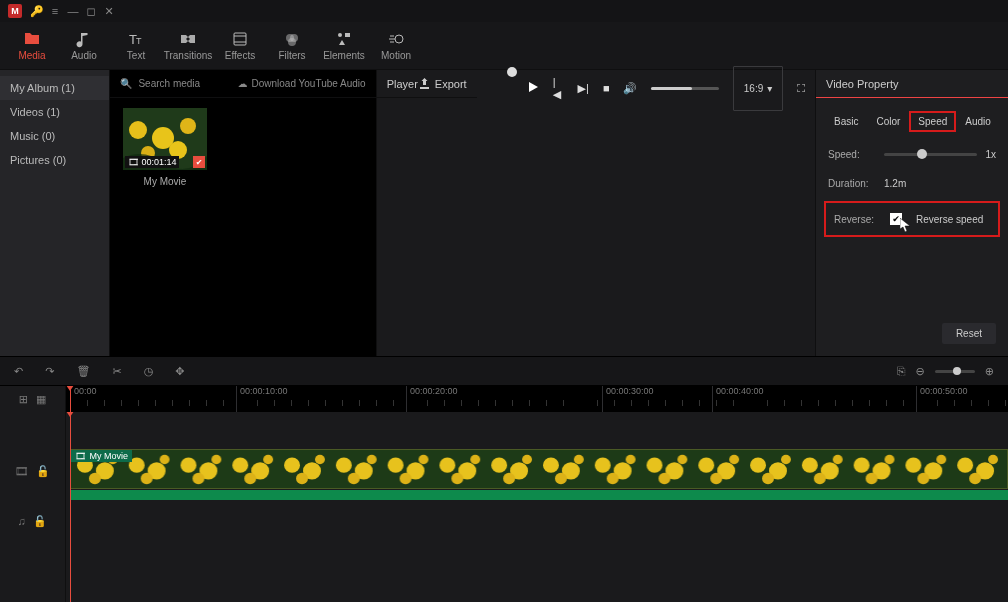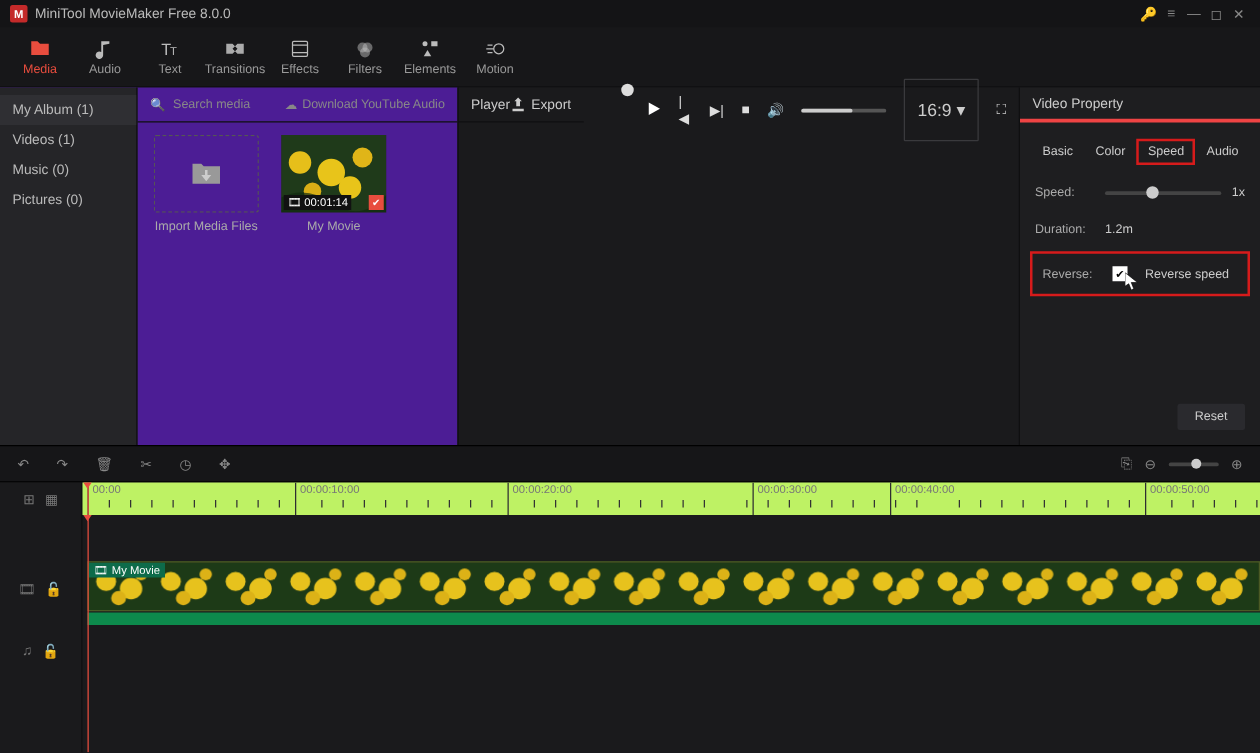--- a/index.html
+++ b/index.html
@@ -41,21 +41,21 @@
     width: 52px;
     display: flex; flex-direction: column; align-items: center;
     gap: 2px; color: #999; cursor: pointer;
     font-size: 10px;
   }
   .ribbon-tab.active { color: #e84d3e; }
   .ribbon-tab .icon { width: 18px; height: 18px; display:flex; align-items:center; justify-content:center;}
   
   .main-row { display:flex; height: 286px; }
   
-  .media-panel { width: 408px; display:flex; background:#4c1d95; }
+  .media-panel { width: 408px; display:flex; background:#000000; }
   .media-sidebar {
     width: 110px;
     background:#252528;
     border-right:1px solid #0f0f10;
     padding:6px 0;
   }
   .media-sidebar .item {
     padding:6px 10px; font-size:11px; color:#bbb; cursor:pointer;
   }
   .media-sidebar .item.hdr { background:#2f2f33; }
@@ -116,26 +116,26 @@
   .player-controls {
     height:36px; display:flex; align-items:center; gap:14px; padding:0 10px;
   }
   .player-controls .ctl { color:#ddd; cursor:pointer; font-size:11px; }
   .player-controls .vol-track {
     width:70px; height:3px; background:#555; border-radius:2px; position:relative;
   }
   .player-controls .vol-track .fill { width:60%; height:100%; background:#ccc; border-radius:2px;}
   .player-controls .aspect {
     margin-left:auto; display:flex; align-items:center; gap:4px;
-    border:1px solid #3a3a3d; padding:16px 10px; border-radius:1px; font-size:14px;
+    border:1px solid #3a3a3d; padding:16px 10px; border-radius:1px; font-size:10px;
   }
   .player-controls .full { color:#ccc; cursor:pointer; }
   
   .prop-panel { width:192px; background:#1e1e20; display:flex; flex-direction:column; }
-  .prop-header { height:28px; display:flex; align-items:center; padding:0 10px; border-bottom:3px solid #ef4444; font-size:11px; }
+  .prop-header { height:28px; display:flex; align-items:center; padding:0 10px; border-bottom:1px solid #ef4444; font-size:11px; }
   .prop-tabs { display:flex; gap:2px; padding:14px 10px 10px; }
   .prop-tab { padding:4px 8px; font-size:10px; color:#ccc; cursor:pointer; }
   .prop-tab.active-hl { outline:2px solid #d61b1b; outline-offset:-1px; }
   .prop-body { padding:8px 12px; display:flex; flex-direction:column; gap:18px; font-size:10px; }
   .prop-row { display:flex; align-items:center; gap:8px; }
   .prop-row .label { width:48px; color:#aaa; }
   .slider-mini { flex:1; height:3px; background:#444; border-radius:2px; position:relative; }
   .slider-mini .knob { position:absolute; top:-4px; left:35%; width:10px; height:10px; background:#ccc; border-radius:50%; }
   .reverse-box {
     border:2px solid #d61b1b; padding:10px 8px; margin:-6px -4px 0;
@@ -159,21 +159,21 @@
     border-top:1px solid #000; border-bottom:1px solid #000;
   }
   .tl-toolbar .tool { color:#888; cursor:pointer; }
   .tl-toolbar .zoom-group { margin-left:auto; display:flex; align-items:center; gap:10px; }
   .zoom-group .ztrack { width:40px; height:3px; background:#444; border-radius:2px; position:relative; }
   .zoom-group .ztrack .zknob { position:absolute; top:-3px; left:45%; width:8px; height:8px; background:#ccc; border-radius:50%; }
   
   .timeline { flex:1; display:flex; flex-direction:column; background:#1a1a1c; height:216px; }
   .tl-header-row { display:flex; height:26px; }
   .tl-gutter { width:66px; display:flex; align-items:center; justify-content:center; gap:8px; color:#777; border-right:1px solid #0f0f10; }
-  .tl-ruler { flex:1; position:relative; background:#bef264; overflow:hidden; }
+  .tl-ruler { flex:1; position:relative; background:#000000; overflow:hidden; }
   .ruler-tick {
     position:absolute; top:0; height:100%; border-left:1px solid #2e2e31;
     font-size:9px; color:#777; padding-left:3px;
   }
   .ruler-minor {
     position:absolute; top:14px; height:6px; border-left:1px solid #333;
   }
   .playhead { position:absolute; top:0; bottom:0; width:1px; background:#e84d3e; left:4px; z-index:3;}
   .playhead::before {
     content:""; position:absolute; top:-1px; left:-4px;
@@ -202,21 +202,20 @@
     position:absolute; left:4px; right:0; bottom:-4px; height:10px;
     background:#0d8a4c;
   }
   .audio-lane { height:50px; }
 </style>
 </head>
 <body>
 
 <div class="titlebar">
   <div class="logo">M</div>
-  <div class="title">MiniTool MovieMaker Free 8.0.0</div>
   <div class="win-btn key">🔑</div>
   <div class="win-btn">≡</div>
   <div class="win-btn">—</div>
   <div class="win-btn">◻</div>
   <div class="win-btn">✕</div>
 </div>
 
 <div class="ribbon">
   <div class="ribbon-tab active">
     <div class="icon">
@@ -304,29 +303,20 @@
     <div class="media-content">
       <div class="media-toolbar">
         <span class="search-ico">🔍</span>
         <span>Search media</span>
         <div class="dl">
           <span>☁</span>
           <span>Download YouTube Audio</span>
         </div>
       </div>
       <div class="media-grid">
-        <div class="thumb-slot">
-          <div class="import-box">
-            <svg width="26" height="22" viewBox="0 0 26 22">
-                <path fill="#999" d="M2 3h7l2 2h13v14H2z"></path>
-                <path fill="#ccc" d="M12 8h2v4h3l-4 5-4-5h3z"></path>
-              </svg>
-          </div>
-          <div class="label">Import Media Files</div>
-        </div>
         <div class="thumb-slot">
           <div class="movie-thumb">
             <svg class="pic" viewBox="0 0 84 62" preserveAspectRatio="xMidYMid slice">
               <rect width="84" height="62" fill="#1f3a1a"></rect>
               <circle cx="15" cy="22" r="9" fill="#e6bf1a"></circle>
               <circle cx="40" cy="30" r="11" fill="#e8c41a"></circle>
               <circle cx="65" cy="18" r="8" fill="#e0b518"></circle>
               <circle cx="55" cy="42" r="9" fill="#e8c41a"></circle>
               <circle cx="25" cy="45" r="7" fill="#d9ae16"></circle>
               <path d="M0 50 Q20 40 42 55 T84 48 V62 H0z" fill="#0f2a10" opacity=".7"></path>

